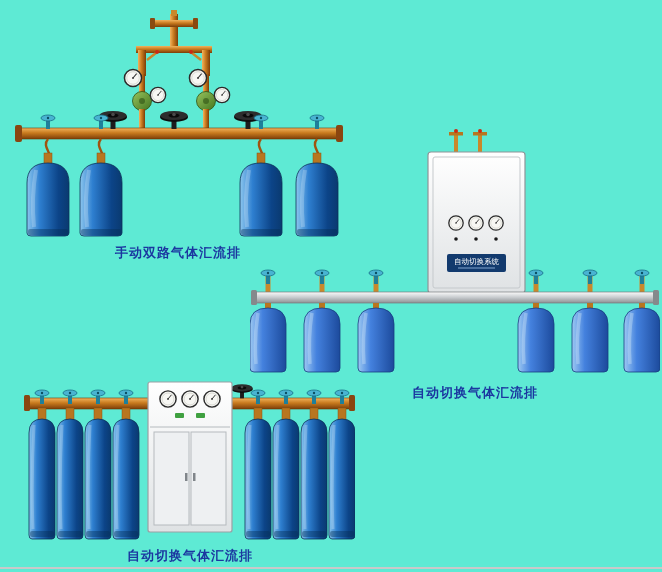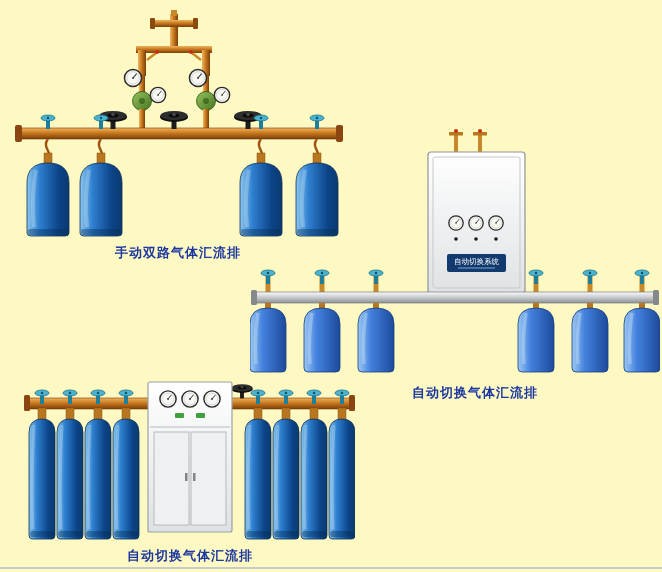--- a/index.html
+++ b/index.html
@@ -1,18 +1,18 @@
 <!DOCTYPE html>
 <html><head>
 <meta charset="utf-8">
 <style>
   * { margin:0; padding:0; box-sizing:border-box; }
   html,body { background:#ffffff; }
   body { font-family:"Liberation Sans", sans-serif; }
-  .page { position:relative; width:662px; height:572px; background:#fef9c3; overflow:hidden; }
+  .page { position:relative; width:662px; height:572px; background:#5eead4; overflow:hidden; }
   .product { position:absolute; display:block; }
   .caption {
     position:absolute; text-align:center; font-weight:bold; font-size:13px;
     color:#1b37a0; letter-spacing:1px; white-space:nowrap;
   }
   svg { display:block; }
   svg text { font-family:"Liberation Sans", sans-serif; }
   .bottom-rule { position:absolute; left:0; top:567px; width:662px; height:2px; background:#c9c9c9; }
 </style>
 </head>

